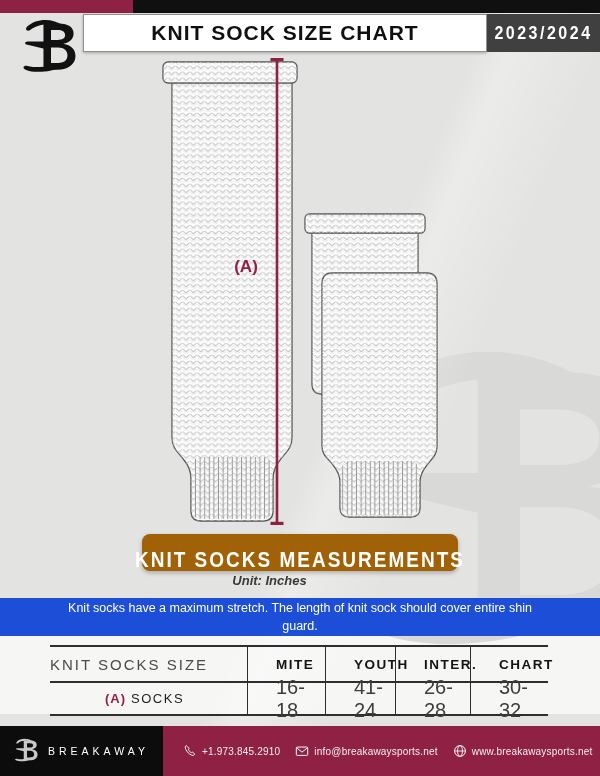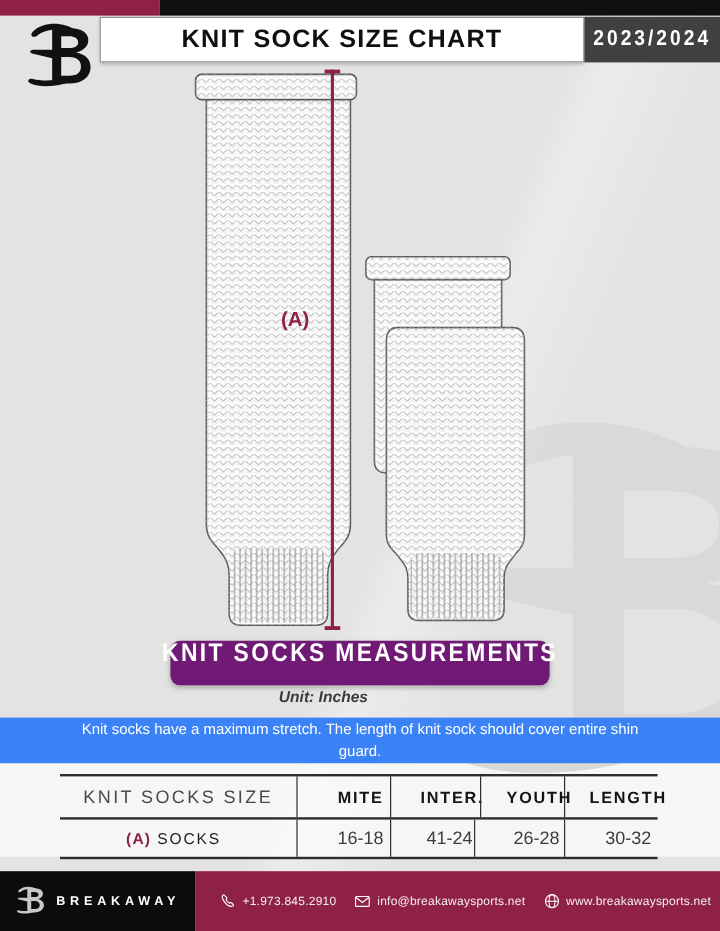--- a/index.html
+++ b/index.html
@@ -26,50 +26,50 @@
   .title-bar span { font-size:21px; font-weight:bold; color:#101010; letter-spacing:1px; }
   .year-box {
     position:absolute; left:487px; top:14px; width:113px; height:38px;
     display:flex; align-items:center; justify-content:center; z-index:5;
   }
   .year-box span { color:#fff; font-size:16px; font-weight:bold; letter-spacing:2.5px; transform:scaleY(1.12); }
   
   .figure-svg { position:absolute; left:0; top:0; width:600px; height:530px; z-index:3; }
   
   .pill {
-    position:absolute; left:142px; top:534px; width:316px; height:37px; background:#701a75;
-    border-radius:8px; display:flex; align-items:flex-start; justify-content:center; z-index:4;
+    position:absolute; left:142px; top:534px; width:316px; height:37px; background:#a16207;
+    border-radius:8px; display:flex; align-items:flex-end; justify-content:center; z-index:4;
     box-shadow:0 2px 4px rgba(0,0,0,.25);
   }
   .pill span { color:#fff; font-size:19px; font-weight:bold; letter-spacing:2px; transform:scaleY(1.12); white-space:nowrap; }
   .unit { position:absolute; left:0; top:573px; width:539px; text-align:center; z-index:4;
     font-style:italic; font-weight:bold; font-size:13px; color:#3a3a3a; }
   
   .note-banner { position:absolute; left:0; top:598px; width:600px; height:38px;
     display:flex; align-items:center; justify-content:center; z-index:4; }
   .note-banner p { width:480px; text-align:center; color:#ffffff; font-size:12.5px; line-height:1.45; }
   
   .sizetable { position:absolute; left:50px; top:645px; width:498px; z-index:4;
     border-top:2.5px solid #2e2e2e; }
   .trow { display:flex; align-items:stretch; border-bottom:2.5px solid #2e2e2e; }
   .trow.hdr { height:36px; } .trow.dat { height:33px; }
-  .tcell { display:flex; align-items:center; justify-content:center; }
+  .tcell { display:flex; align-items:center; justify-content:flex-start; }
   .c0 { width:197px; } .c1 { width:78px; } .c2 { width:70px; } .c3 { width:75px; } .c4 { width:78px; }
   .c1,.c2,.c3,.c4 { border-left:1.5px solid #2e2e2e;padding-left:28px; }
   .hdr .c0 span { color:#4a4a4a; font-size:15px; letter-spacing:2px; }
   .hdr .tcell.sz span { color:#141414; font-size:13.5px; font-weight:bold; letter-spacing:1.5px; }
   .dat .c0 { justify-content:flex-start; padding-left:55px; }
   .dat .c0 .dim { font-weight:bold; font-size:13px; letter-spacing:1px; margin-right:5px; }
   .dat .c0 .lbl { color:#1d1d1d; font-size:13px; letter-spacing:1.5px; }
-  .dat .val span { color:#3d3d3d; font-size:15px; }
+  .dat .val span { color:#3d3d3d; font-size:20px; }
   
   .footer { position:absolute; left:0; top:726px; width:600px; height:50px; z-index:5; display:flex; }
   .footer-brand { width:163px; height:50px; background:#0c0c0c; display:flex; align-items:center; justify-content:center; gap:8px; }
   .footer-brand svg { width:26px; height:28px; }
-  .footer-brand span { color:#fff; font-size:10.5px; font-weight:bold; letter-spacing:4px; }
+  .footer-brand span { color:#fff; font-size:10.5px; font-weight:normal; letter-spacing:4px; }
   .footer-contacts { flex:1; display:flex; align-items:center; gap:15px; padding-left:20px; }
   .contact { display:flex; align-items:center; gap:5px; }
   .contact svg { width:14px; height:14px; }
   .contact span { color:#f5eef1; font-size:10px; letter-spacing:.2px; white-space:nowrap; }
 </style>
 </head>
 <body>
 
 <div class="page">
 
@@ -140,40 +140,40 @@
       <rect x="270.5" y="521.8" width="13" height="3.2" fill="#8e2144"></rect>
     </g>
     <text x="246" y="272" text-anchor="middle" font-family="Liberation Sans, sans-serif" font-size="17" font-weight="bold" fill="#8e2144">(A)</text>
   </svg>
 
   <div class="pill">
     <span>KNIT SOCKS MEASUREMENTS</span>
   </div>
   <div class="unit">Unit: Inches</div>
 
-  <div class="note-banner" style="background:#3b82f6">
+  <div class="note-banner" style="background:#1d4ed8">
     <p>Knit socks have a maximum stretch. The length of knit sock should cover entire shin guard.</p>
   </div>
 
   <div class="sizetable">
     <div class="trow hdr">
       <div class="tcell c0">
           <span>KNIT SOCKS SIZE</span>
         </div>
       <div class="tcell c1 sz">
           <span>MITE</span>
         </div>
+      <div class="tcell c2 sz">
+          <span>YOUTH</span>
+        </div>
       <div class="tcell c3 sz">
           <span>INTER.</span>
         </div>
-      <div class="tcell c2 sz">
-          <span>YOUTH</span>
-        </div>
       <div class="tcell c4 sz">
-          <span>LENGTH</span>
+          <span>CHART</span>
         </div>
     </div>
     <div class="trow dat">
       <div class="tcell c0">
         <span class="dim" style="color:#8e2144">(A)</span>
         <span class="lbl">SOCKS</span>
       </div>
       <div class="tcell c1 val">
           <span>16-18</span>
         </div>

